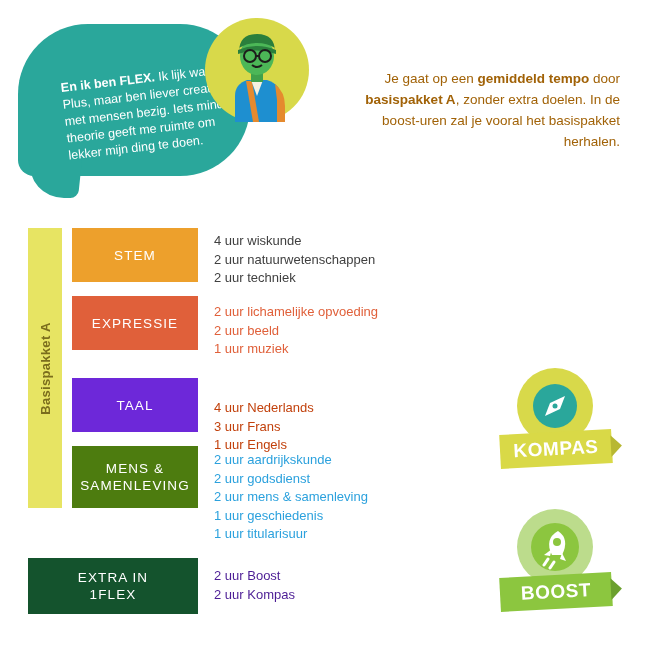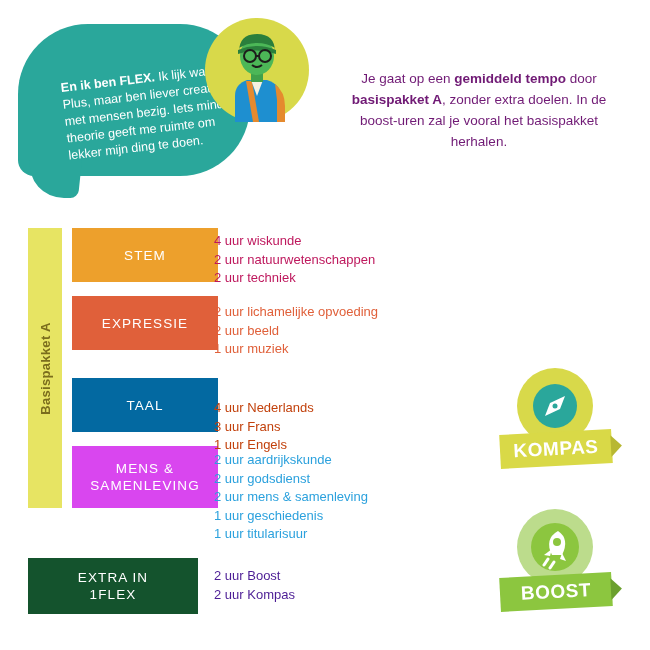--- a/index.html
+++ b/index.html
@@ -58,22 +58,22 @@
     width: 104px;
     height: 104px;
   }
 
   
   #intro-text {
     position: absolute;
     left: 338px;
     top: 68px;
     width: 282px;
-    text-align: center;
-    color: #701a75;
+    text-align: right;
+    color: #a16207;
     font-size: 13.5px;
     line-height: 21px;
   }
   #intro-text b { font-weight: bold; }
 
   
   #basispakket-bar {
     position: absolute;
     left: 28px;
     top: 228px;
@@ -90,45 +90,45 @@
     color: #7b6d1d;
     font-size: 13px;
     font-weight: bold;
     letter-spacing: .3px;
   }
 
   
   .block {
     position: absolute;
     left: 72px;
-    width: 146px;
+    width: 126px;
     display: flex;
     align-items: center;
     justify-content: center;
     text-align: center;
     color: #ffffff;
     font-size: 13.5px;
     letter-spacing: 1.1px;
     line-height: 17px;
   }
   #block-stem      { top: 228px; height: 54px; background: #eda02c; }
   #block-expressie { top: 296px; height: 54px; background: #e0603a; }
-  #block-taal      { top: 378px; height: 54px; background: #0369a1; }
-  #block-mens      { top: 446px; height: 62px; background: #d946ef; }
+  #block-taal      { top: 378px; height: 54px; background: #6d28d9; }
+  #block-mens      { top: 446px; height: 62px; background: #4d7c0f; }
   #block-extra     { top: 558px; height: 56px; left: 28px; width: 170px; background: #14532d; }
 
   
   .courses {
     position: absolute;
     left: 214px;
     font-size: 13px;
     line-height: 18.5px;
   }
   .courses div { white-space: nowrap; }
-  #courses-stem      { top: 232px; color: #be185d; }
+  #courses-stem      { top: 232px; color: #404040; }
   #courses-expressie { top: 303px; color: #e0603a; }
   #courses-taal      { top: 399px; color: #c2410c; }
   #courses-mens      { top: 451px; color: #2ba1dd; }
   #courses-extra     { top: 567px; color: #4c1d95; }
 
   
   .badge {
     position: absolute;
   }
   #badge-kompas { left: 500px; top: 366px; width: 124px; height: 110px; }

